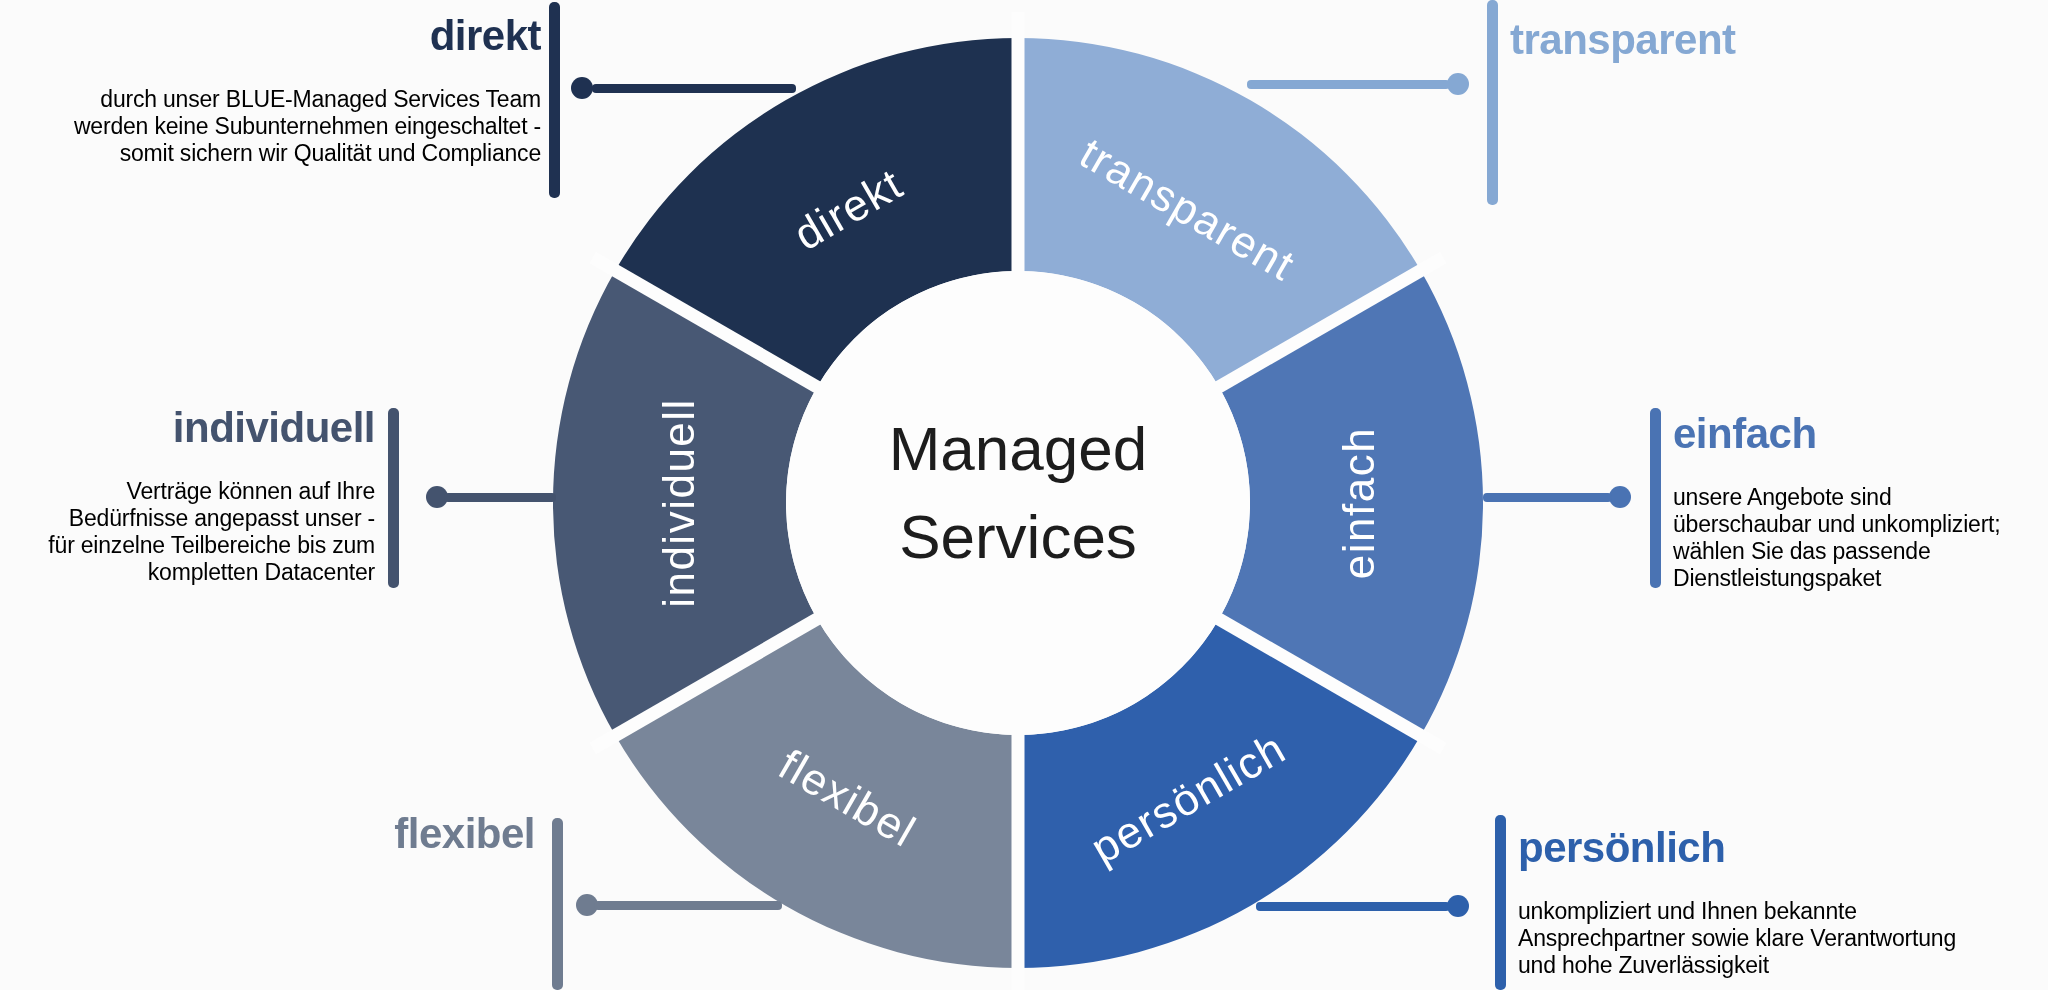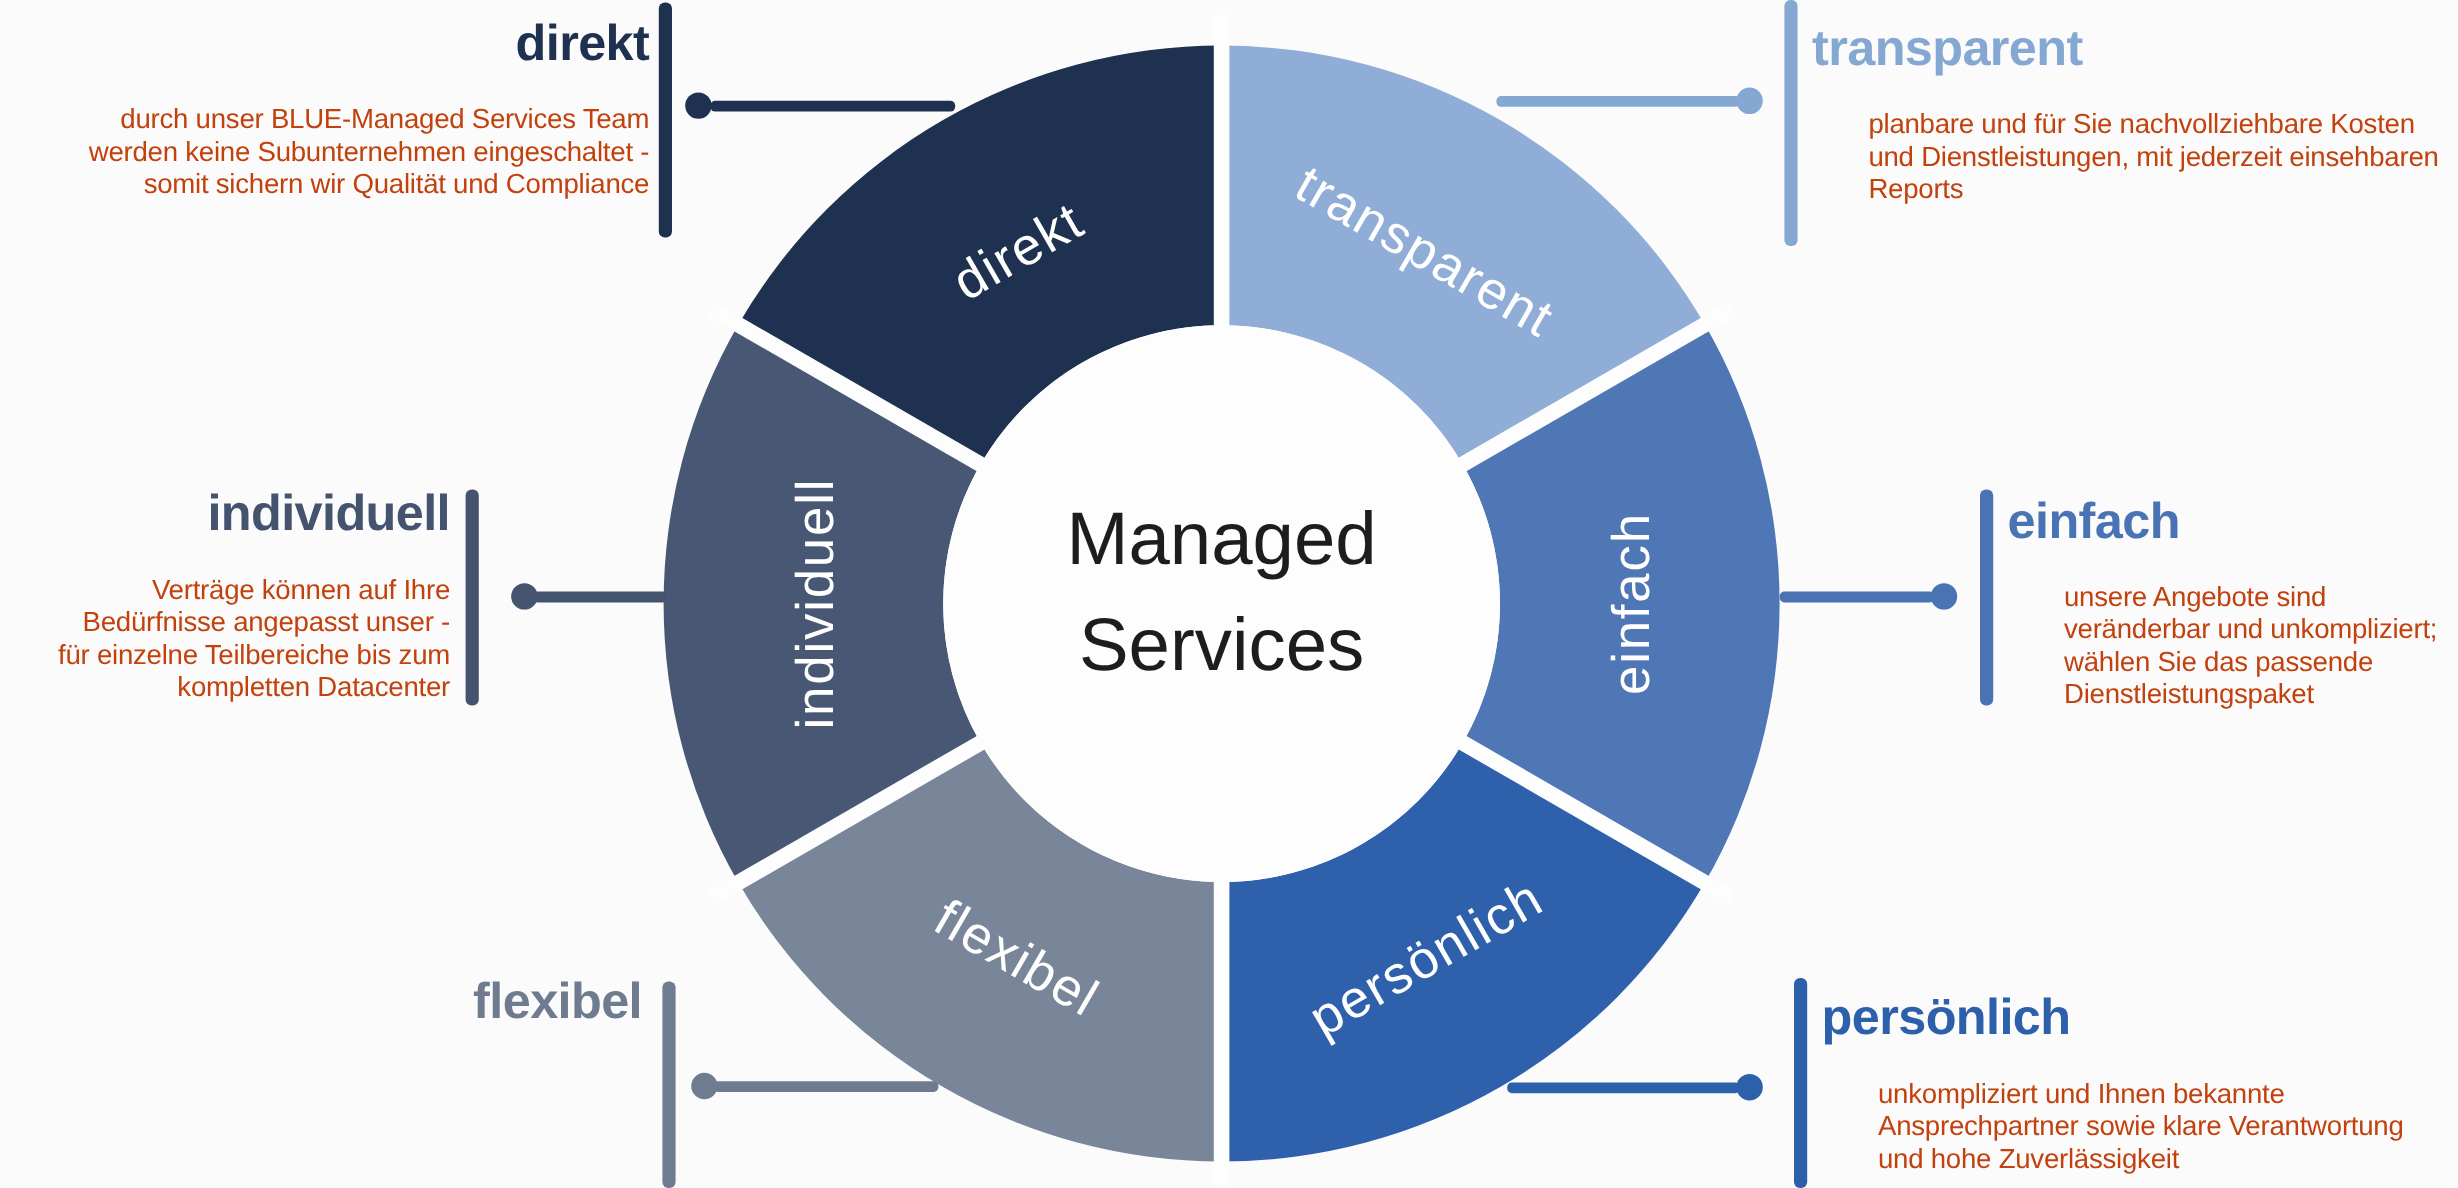--- a/index.html
+++ b/index.html
@@ -19,21 +19,21 @@
   }
   
   .callout{position:absolute;z-index:2;}
   .align-right{text-align:right;}
   .co-heading{
     font-size:42px;font-weight:700;line-height:48px;
     letter-spacing:-0.5px;color:var(--accent);
   }
   .co-body{
     margin-top:26px;font-size:23px;line-height:27px;
-    letter-spacing:-0.2px;color:#c2410c;white-space:pre;padding-left:47px;
+    letter-spacing:-0.2px;color:#000000;white-space:pre;
   }
   .co-direkt      {left:0px;    top:12px;  width:541px;}
   .co-transparent {left:1510px; top:16px;  width:538px;}
   .co-einfach     {left:1673px; top:410px; width:375px;}
   .co-persoenlich {left:1518px; top:824px; width:530px;}
   .co-flexibel    {left:0px;    top:810px; width:535px;}
   .co-individuell {left:0px;    top:404px; width:375px;}
   
   .bar{position:absolute;width:11px;border-radius:5px;background:var(--accent);z-index:2;}
   .bar-direkt      {left:549px;  top:2px;   height:196px;}
@@ -94,32 +94,29 @@
     <div class="co-body">durch unser BLUE-Managed Services Team
 werden keine Subunternehmen eingeschaltet -
 somit sichern wir Qualität und Compliance</div>
   </div>
   <div class="bar bar-direkt" style="--accent: #1f3151;"></div>
   <div class="dot dot-direkt" style="--accent: #1f3151;"></div>
   <div class="conn line-direkt" style="--accent: #1f3151;"></div>
 
   <div class="callout co-transparent" style="--accent: #85a8d3;">
     <div class="co-heading">transparent</div>
-    <div class="co-body">planbare und für Sie nachvollziehbare Kosten
-und Dienstleistungen, mit jederzeit einsehbaren
-Reports</div>
   </div>
   <div class="bar bar-transparent" style="--accent: #85a8d3;"></div>
   <div class="dot dot-transparent" style="--accent: #85a8d3;"></div>
   <div class="conn line-transparent" style="--accent: #85a8d3;"></div>
 
   <div class="callout co-einfach" style="--accent: #4a73b3;">
     <div class="co-heading">einfach</div>
     <div class="co-body">unsere Angebote sind
-veränderbar und unkompliziert;
+überschaubar und unkompliziert;
 wählen Sie das passende
 Dienstleistungspaket</div>
   </div>
   <div class="bar bar-einfach" style="--accent: #4a73b3;"></div>
   <div class="dot dot-einfach" style="--accent: #4a73b3;"></div>
   <div class="conn line-einfach" style="--accent: #4a73b3;"></div>
 
   <div class="callout co-persoenlich" style="--accent: #2d60ab;">
     <div class="co-heading">persönlich</div>
     <div class="co-body">unkompliziert und Ihnen bekannte

